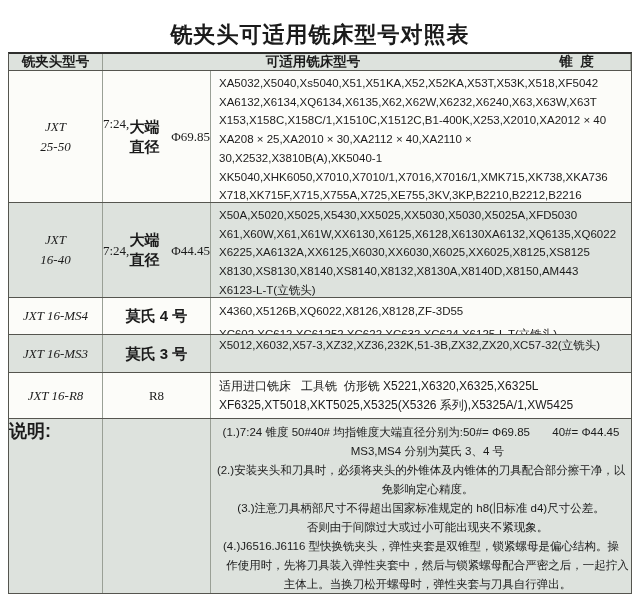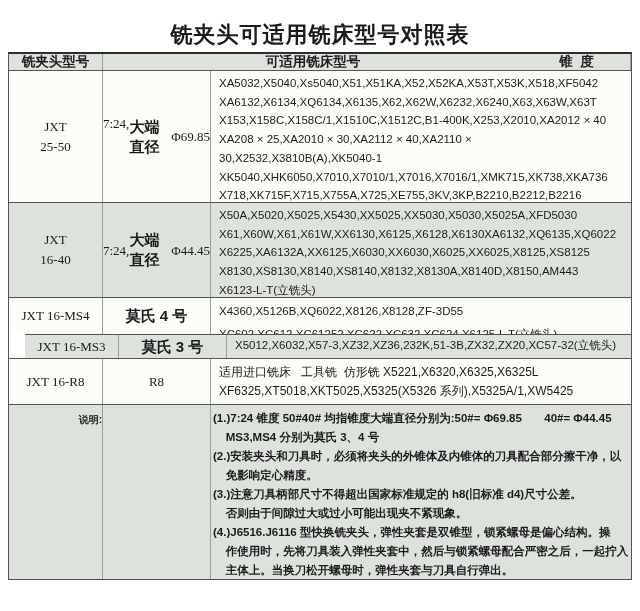--- a/index.html
+++ b/index.html
@@ -28,42 +28,42 @@
     left:8px; right:8px; top:52px;
     border:1px solid var(--line-dark);
     border-top:2px solid #2e2e2c;
   }
   .trow{display:flex;overflow:hidden;}
   .trow + .trow{border-top:1px solid var(--line-dark);}
   .row-header{height:16px;}
   .row-r1{height:132px;}
   .row-r2{height:95px;}
   .row-r3{height:37px;}
-  .row-r4{height:24px;margin-left:16px;}
+  .row-r4{height:38px;}
   .row-r5{height:46px;}
   .row-notes{height:175px;}
 
   .shaded{background:var(--shaded-bg);}
   .plain{background:var(--white-bg);}
 
   .cell{overflow:hidden;}
   .c1{width:94px;border-right:1px solid var(--line-light);}
   .c2{width:108px;border-right:1px solid var(--line-light);}
   .c3{flex:1;}
 
   .row-header .cell{
     display:flex;align-items:center;justify-content:center;
     font-weight:bold;font-size:13.5px;white-space:pre-wrap;
   }
 
   .model-cell{
     display:flex;align-items:center;justify-content:center;
     text-align:center;white-space:pre-line;
     font-family:"Liberation Serif","DejaVu Serif",serif;
-    font-size:13px;line-height:20px;
+    font-size:13px;line-height:20px;font-style:italic;
   }
 
   .taper-cell{
     display:flex;flex-direction:row;align-items:center;justify-content:center;
   }
   .taper-cell span:empty{display:none;}
   .taper-small{
     font-family:"Liberation Serif","DejaVu Serif",serif;
     font-size:13px;line-height:17px;
   }
@@ -74,25 +74,25 @@
     font-family:Liberation Sans, sans-serif;
     font-size:11.5px;line-height:18.7px;
     padding:3px 2px 0 8px;
     white-space:pre-wrap;
   }
   .row-r3 .machines-cell{line-height:23px;padding-top:2px;}
   .row-r4 .machines-cell{line-height:20px;padding-top:0;}
   .row-r5 .machines-cell{font-size:12px;padding-top:4px;line-height:19px;}
 
   .notes-label-cell{
-    text-align:right;font-weight:bold;font-size:10px;padding-top:8px;
+    text-align:left;font-weight:bold;font-size:18px;padding-top:0;
   }
   .notes-text-cell{
-    font-size:11.5px;font-weight:bold;line-height:19px;
-    padding:4px 2px 0 2px;white-space:pre-wrap;
+    font-size:11.5px;font-weight:normal;line-height:19px;
+    padding:4px 2px 0 2px;white-space:pre-wrap;text-align:center;
   }
 </style>
 </head>
 <body>
 
 <div class="page-title">铣夹头可适用铣床型号对照表</div>
 
 <div class="doc-table">
 
   <div class="trow row-header shaded">

